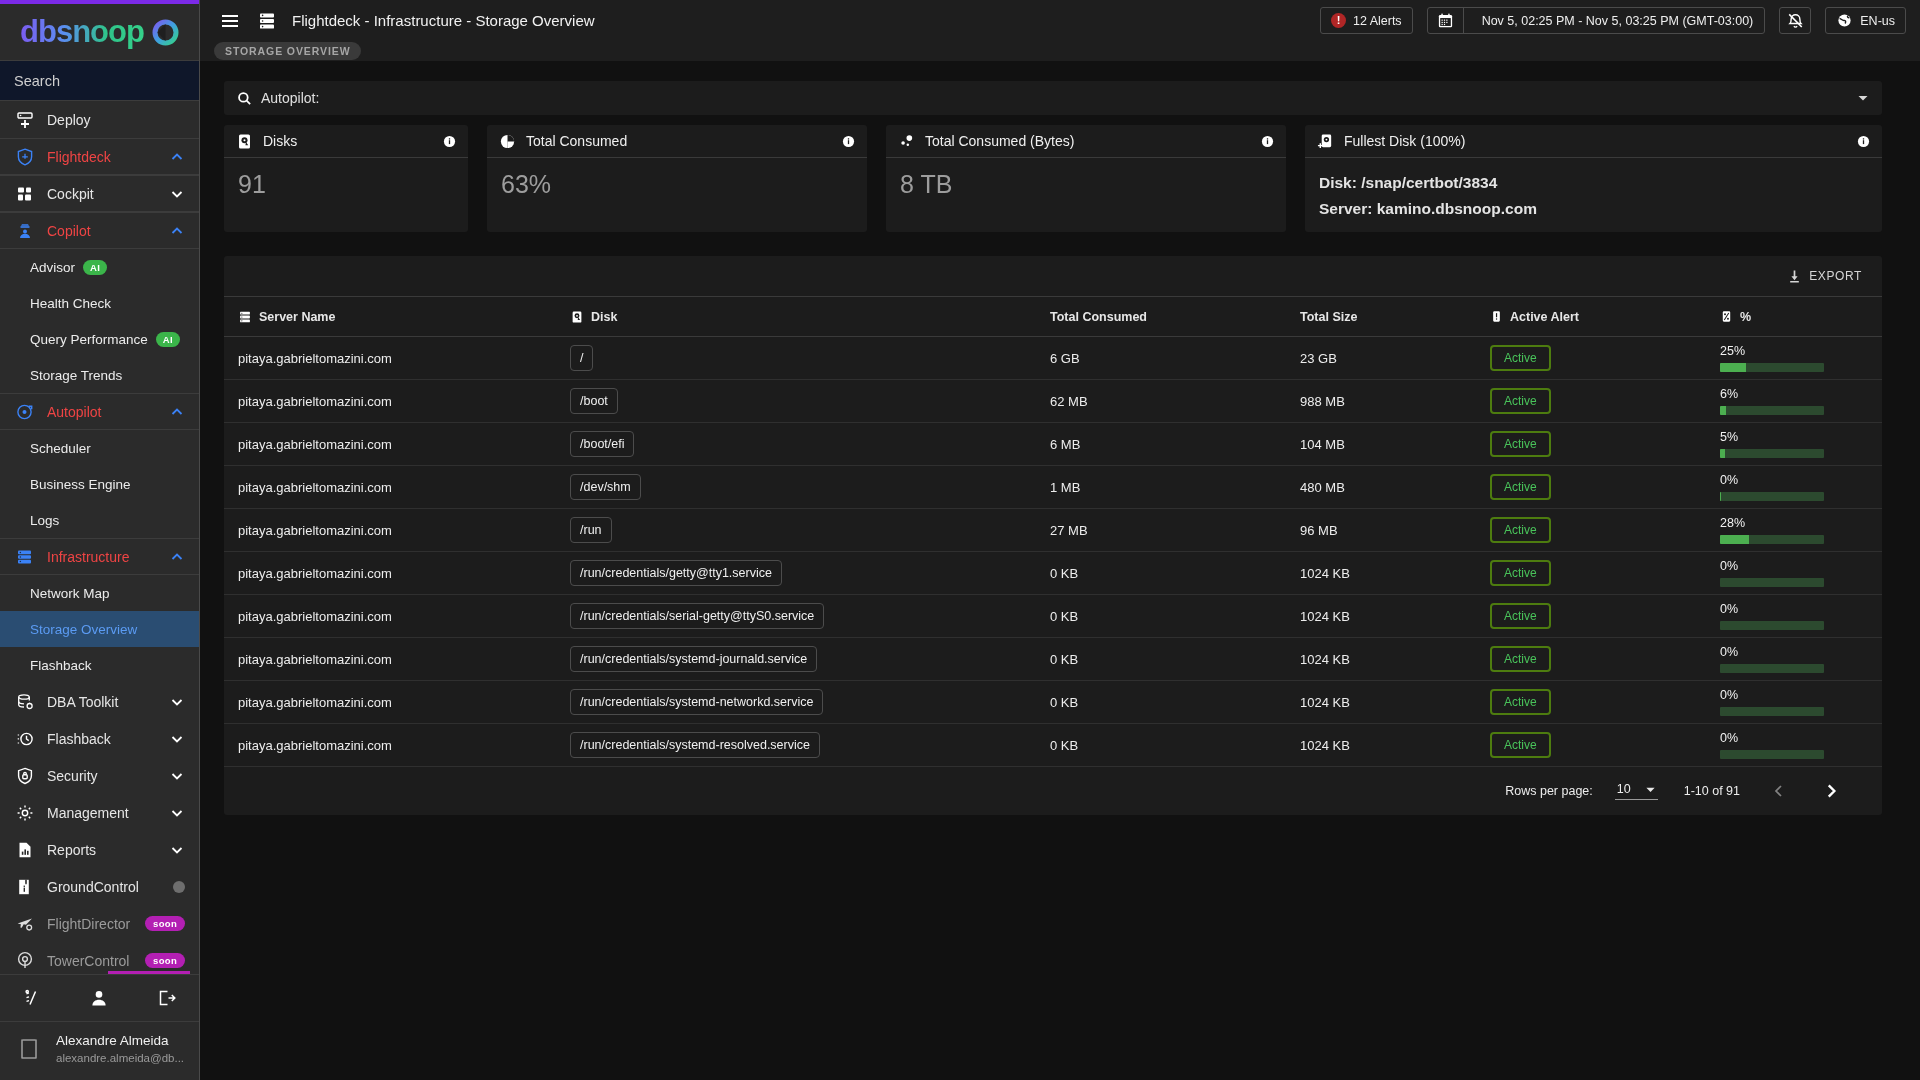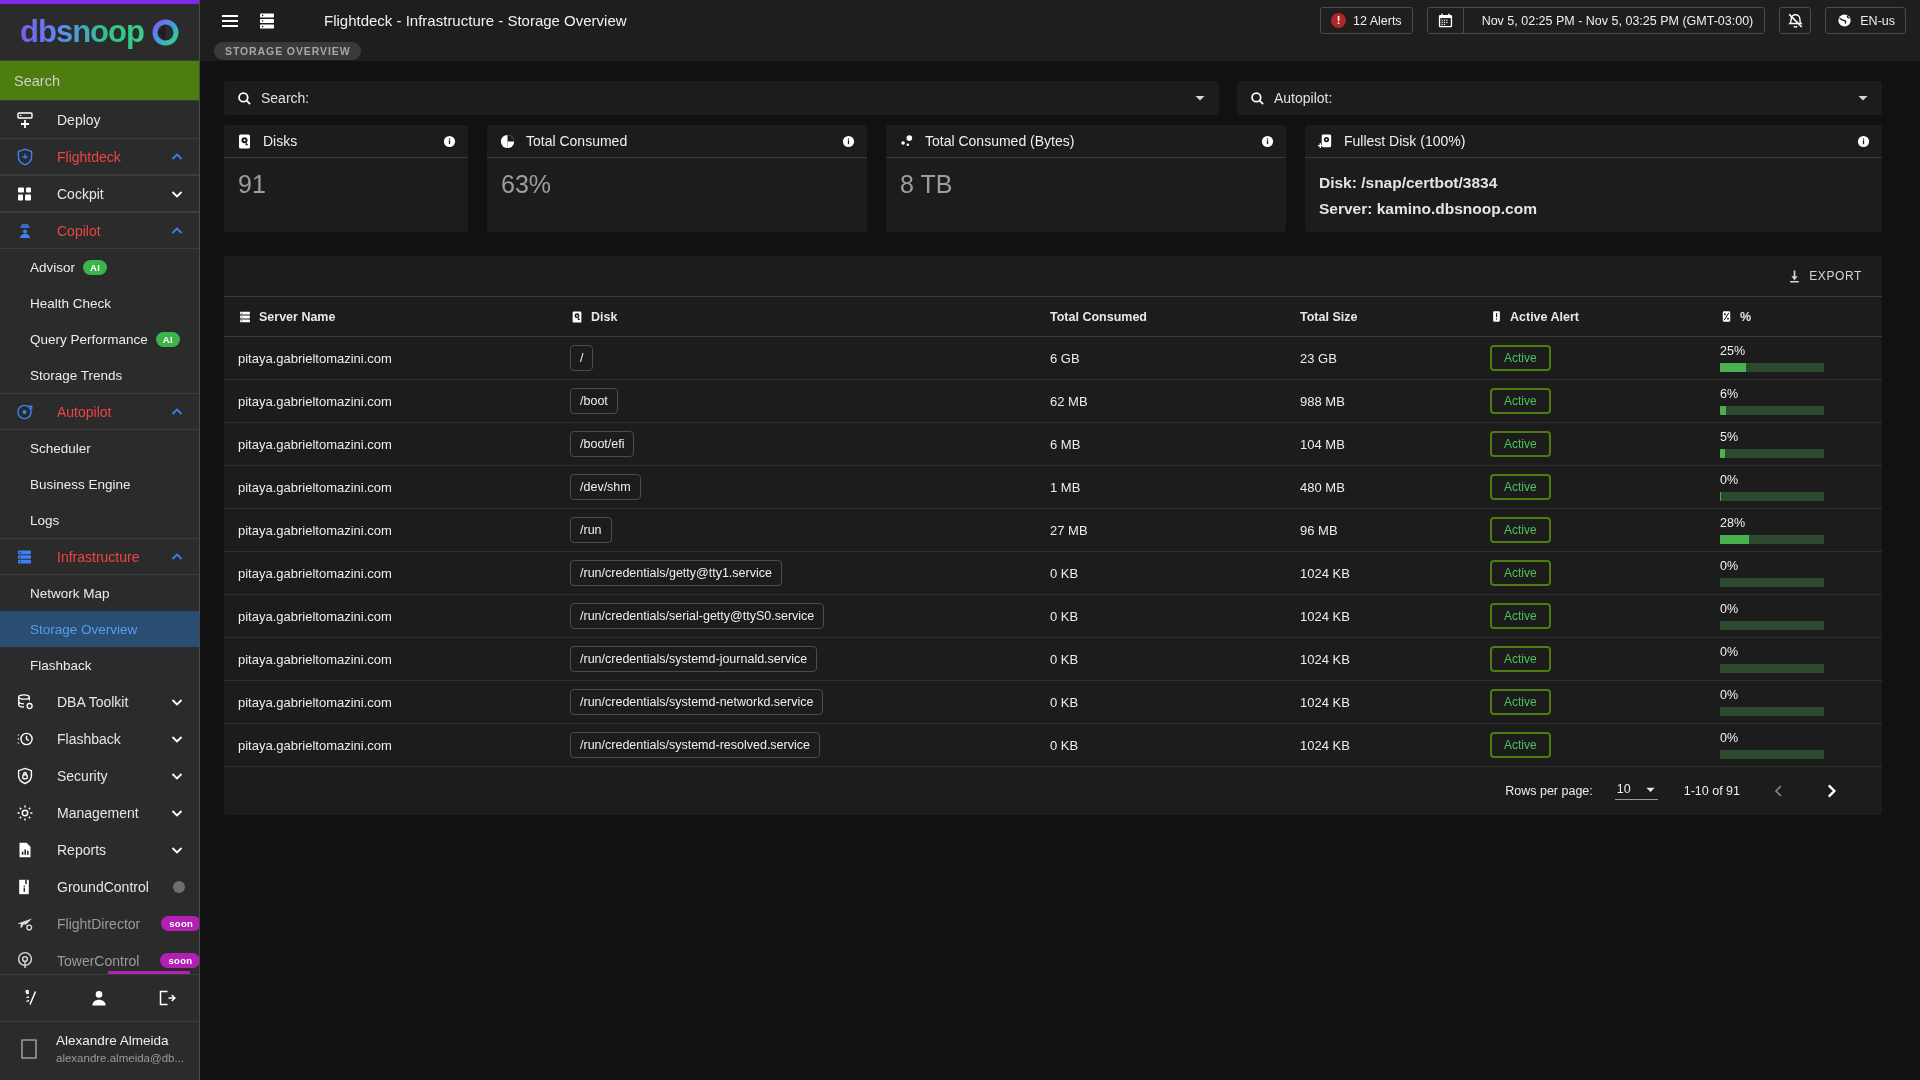--- a/index.html
+++ b/index.html
@@ -28,28 +28,28 @@
   .logo-text {
     font-size: 31px; font-weight: bold; letter-spacing: -1px;
     background: linear-gradient(90deg, #7b5cf0 0%, #5b8ef0 35%, #2fc48a 70%, #35d18a 100%);
     -webkit-background-clip: text; background-clip: text;
     -webkit-text-fill-color: transparent; color: transparent;
   }
   .logo-mark { width: 27px; height: 27px; position: relative; }
   .logo-mark svg { display: block; }
 
   .sb-search {
-    height: 40px; background: #4d7c0f; display: flex; align-items: center;
+    height: 40px; background: #0f172a; display: flex; align-items: center;
     padding: 0 14px; font-size: 14.5px; color: #cfcfcf;
     border-bottom: 1px solid #3c3c3c;
   }
   .sb-scroll { flex: 1 1 auto; overflow: hidden; }
 
   .sb-item {
-    display: flex; align-items: center; gap: 21px;
+    display: flex; align-items: center; gap: 11px;
     padding: 0 14px; height: 37px; font-size: 14px; color: #e6e6e6;
     cursor: pointer; position: relative;
   }
   .sb-item.group { border-top: 1px solid #3c3c3c; border-bottom: 1px solid #3c3c3c; }
   .sb-item.group.open { color: #ef4444; }
   .sb-item .ico { width: 22px; height: 22px; flex: 0 0 22px; display: flex; align-items: center; justify-content: center; }
   .sb-item .lbl { flex: 1 1 auto; white-space: nowrap; }
   .sb-item .chev { width: 16px; height: 16px; flex: 0 0 16px; }
   .sb-sub {
     display: flex; align-items: center; gap: 8px;
@@ -80,21 +80,21 @@
   }
   .sb-user .uname { font-size: 13.5px; color: #f0f0f0; line-height: 18px; }
   .sb-user .umail { font-size: 11.5px; color: #9a9a9a; line-height: 16px; }
 
   
   .main { flex: 1 1 auto; display: flex; flex-direction: column; background: #111111; min-width: 0; }
   .topbar {
     height: 41px; background: #1e1e1e; display: flex; align-items: center;
     padding: 0 14px 0 18px; gap: 14px;
   }
-  .tb-title { font-size: 15px; color: #f2f2f2; white-space: nowrap; margin-left: 32px; }
+  .tb-title { font-size: 15px; color: #f2f2f2; white-space: nowrap; }
   .tb-spacer { flex: 1 1 auto; }
   .tb-btn {
     display: flex; align-items: center; gap: 7px; height: 27px;
     border: 1px solid #4b4b4b; border-radius: 3px; padding: 0 10px;
     font-size: 12.5px; color: #efefef; cursor: pointer; background: #1e1e1e;
   }
   .tb-date { padding: 0; }
   .tb-date .cal-part { padding: 0 9px; display: flex; align-items: center; height: 100%; border-right: 1px solid #4b4b4b; }
   .tb-date .txt-part { padding: 0 11px; display: flex; align-items: center; height: 100%; white-space: nowrap; }
   .tb-icon-btn {
@@ -573,34 +573,20 @@
       </span>
     </header>
 
     <div class="crumbbar">
       <span class="crumb-chip">STORAGE OVERVIEW</span>
     </div>
 
     <div class="content">
 
       <div class="filters">
-        <div class="filter-box f-search">
-          <span>
-            <svg width="15" height="15" viewBox="0 0 16 16" fill="none" stroke="#fff" stroke-width="1.9">
-                <circle cx="6.8" cy="6.8" r="4.6"></circle>
-                <path d="M10.3 10.3 14 14"></path>
-              </svg>
-          </span>
-          <span>Search:</span>
-          <span class="caret">
-            <svg width="12" height="12" viewBox="0 0 12 12" fill="#d7d7d7">
-                <path d="M1.5 4 6 8.6 10.5 4z"></path>
-              </svg>
-          </span>
-        </div>
         <div class="filter-box f-group">
           <span>
             <svg width="15" height="15" viewBox="0 0 16 16" fill="none" stroke="#fff" stroke-width="1.9">
                 <circle cx="6.8" cy="6.8" r="4.6"></circle>
                 <path d="M10.3 10.3 14 14"></path>
               </svg>
           </span>
           <span>Autopilot:</span>
           <span class="caret">
             <svg width="12" height="12" viewBox="0 0 12 12" fill="#d7d7d7">

